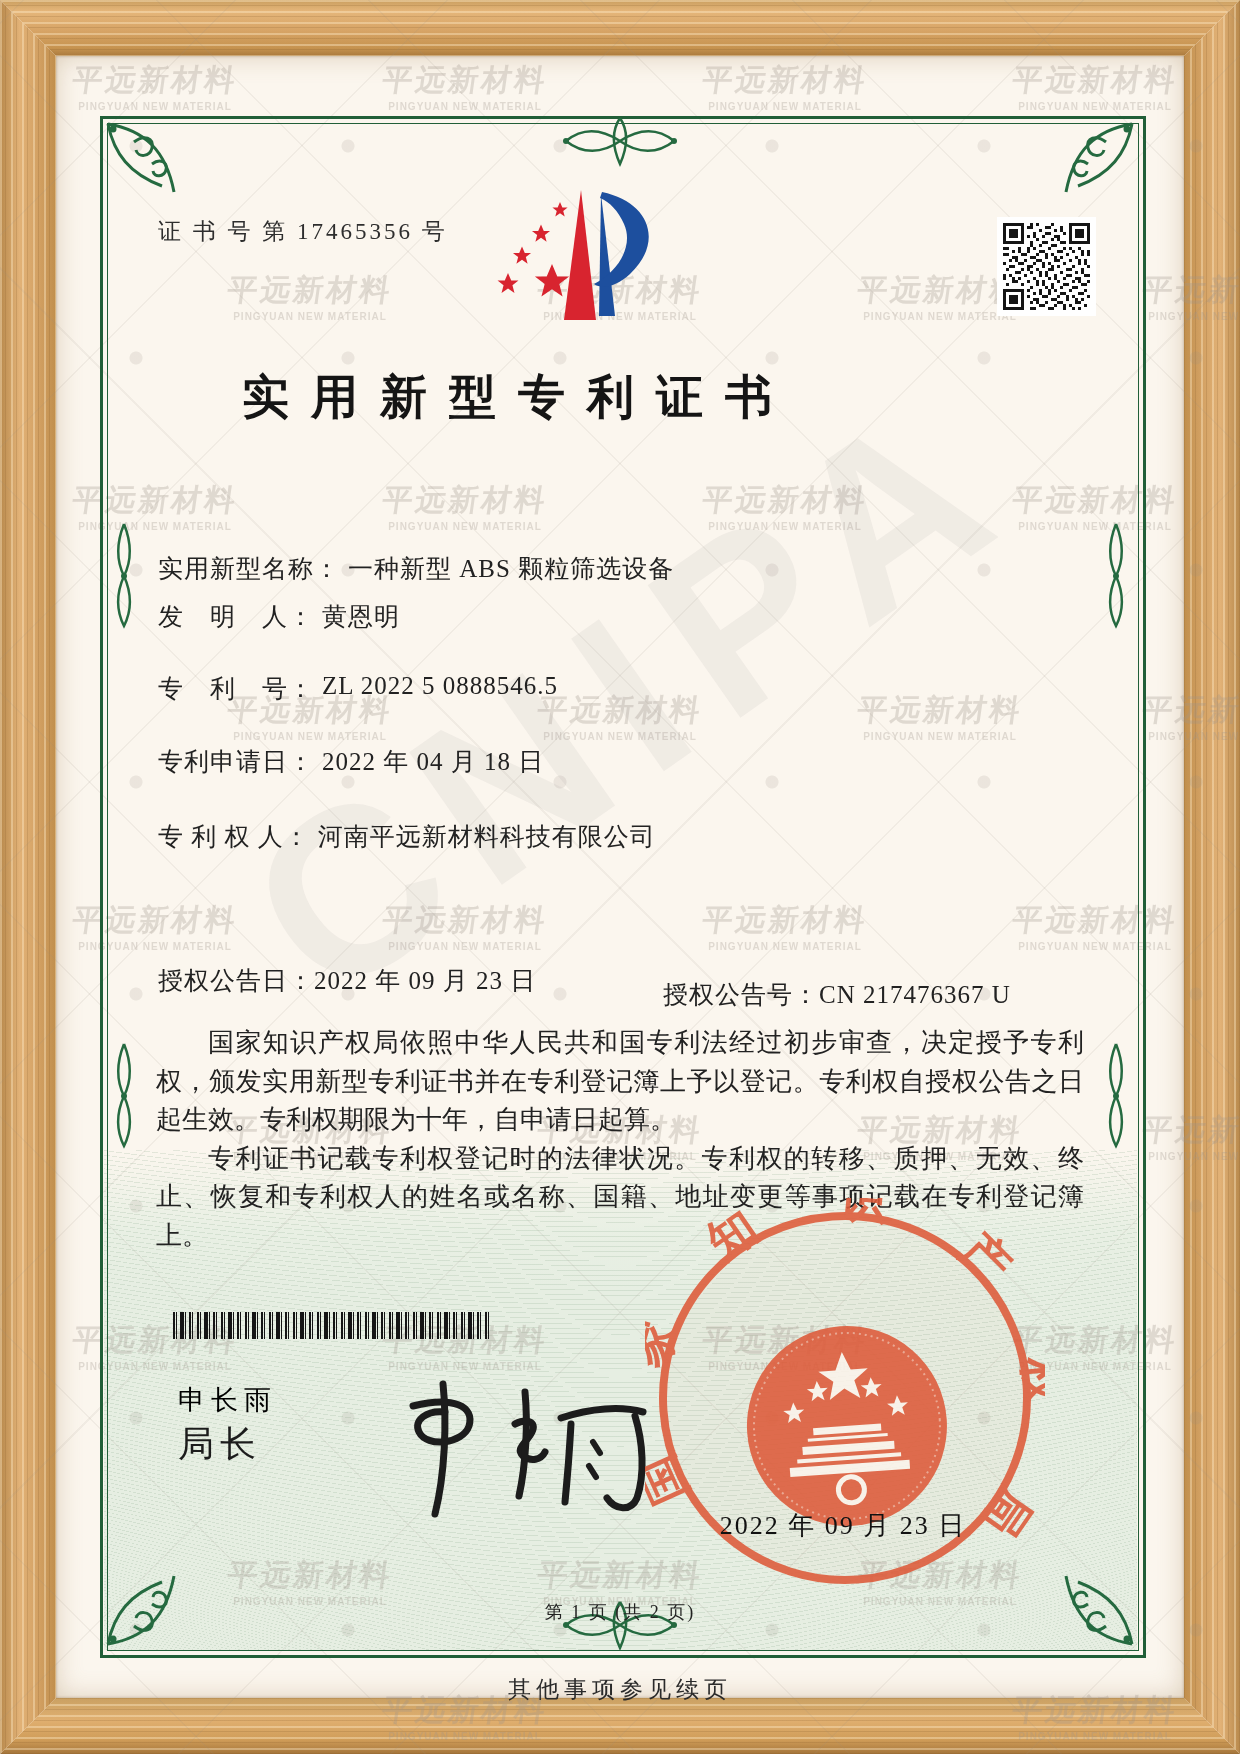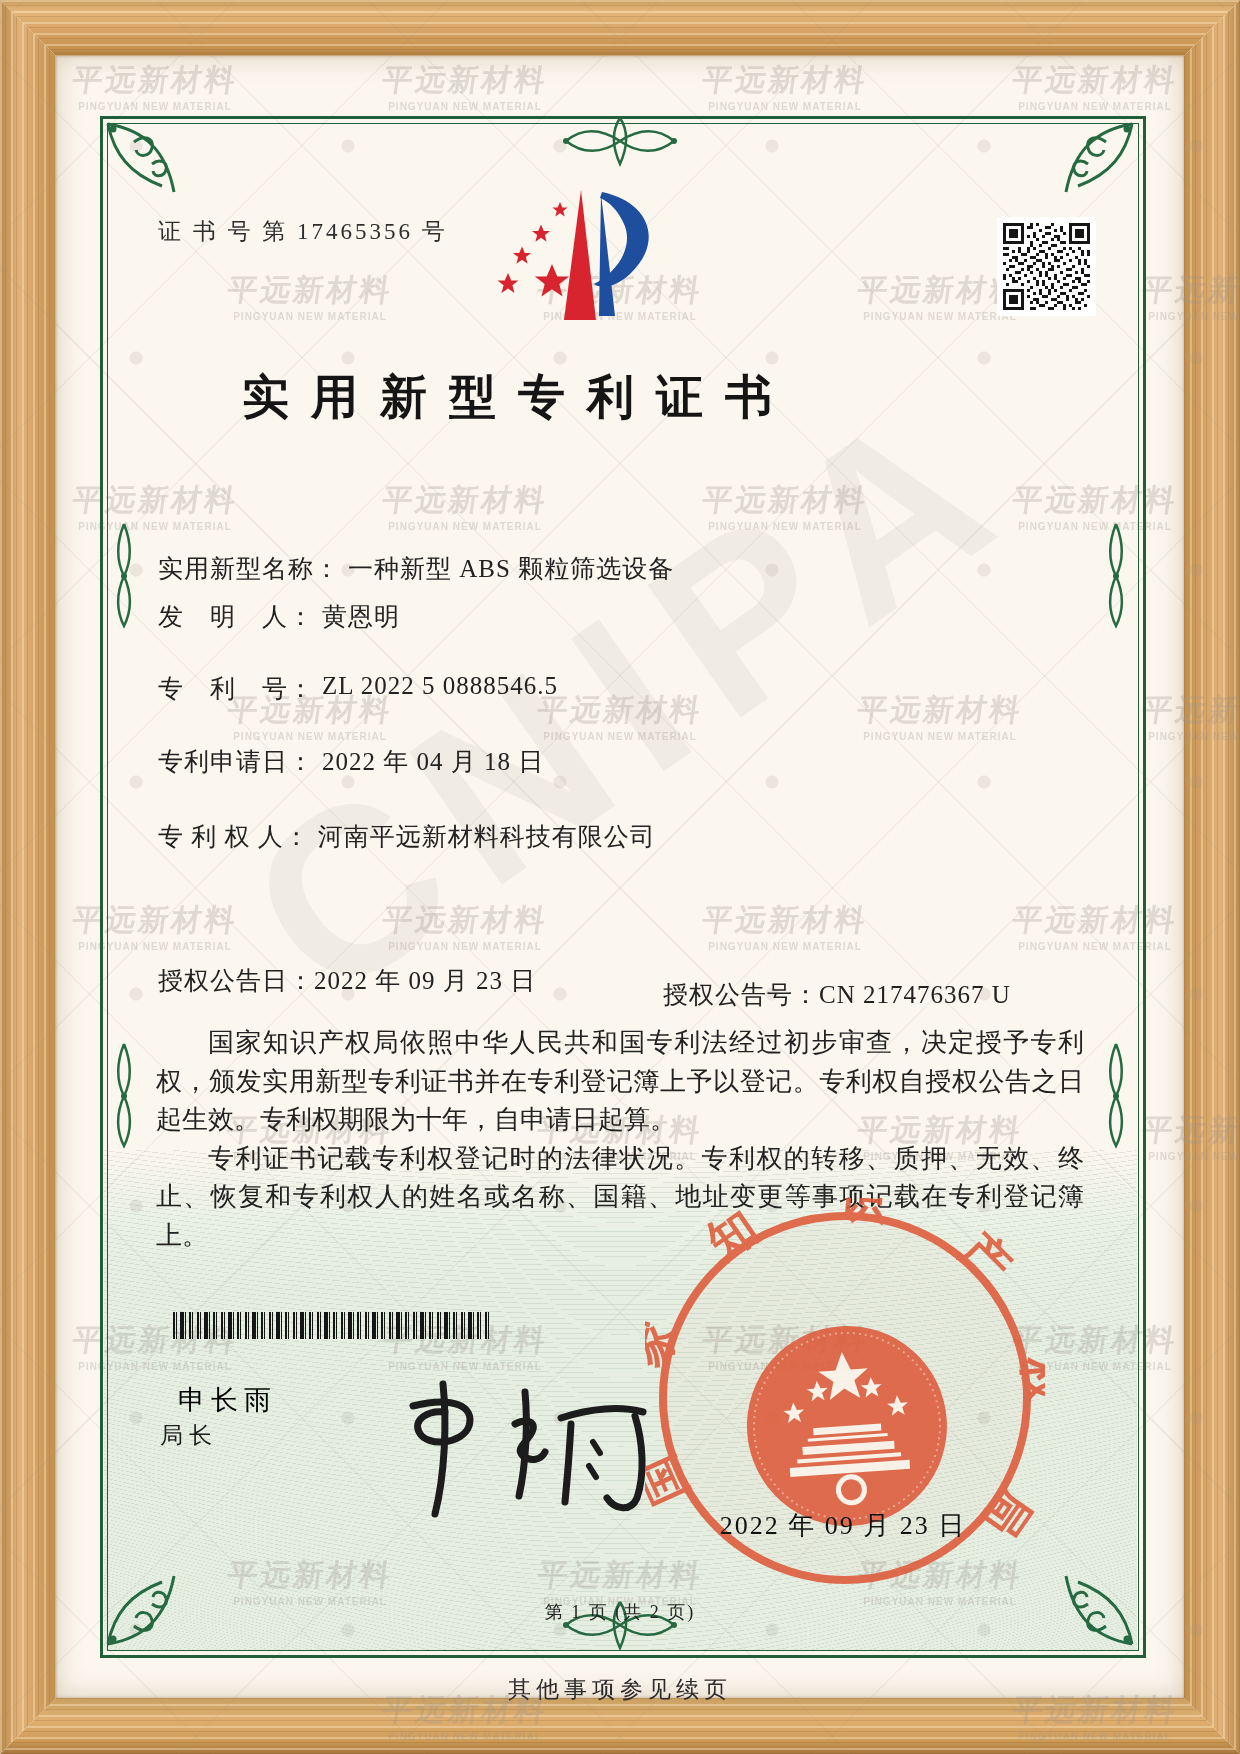--- a/index.html
+++ b/index.html
@@ -71,21 +71,21 @@
     color:#222;text-align:justify;}
   .paras p{margin:0;text-indent:2em;}
   .barcode{position:absolute;left:173px;top:1312px;width:318px;height:27px;
     background:repeating-linear-gradient(90deg,
       #151515 0 2px, rgba(0,0,0,0) 2px 3px,
       #151515 3px 4px, rgba(0,0,0,0) 4px 7px,
       #151515 7px 11px, rgba(0,0,0,0) 11px 12px,
       #151515 12px 13px, rgba(0,0,0,0) 13px 16px,
       #151515 16px 18px, rgba(0,0,0,0) 18px 19px,
       #151515 19px 20px, rgba(0,0,0,0) 20px 24px);}
-  .signer-title{position:absolute;left:160px;top:1420px;font-size:23px;letter-spacing:6px;color:#1c1c1c;}
+  .signer-title{position:absolute;left:178px;top:1420px;font-size:36px;letter-spacing:6px;color:#1c1c1c;}
   .signer-name{position:absolute;left:178px;top:1382px;font-size:27px;letter-spacing:6px;color:#000000;}
   .sig{position:absolute;left:355px;top:1372px;width:310px;height:160px;}
   .seal{position:absolute;left:645px;top:1198px;width:400px;height:400px;opacity:.88;}
   .seal-date{position:absolute;left:678px;top:1508px;width:330px;text-align:center;
     font-size:26px;letter-spacing:2px;color:#111;}
   .page-info{position:absolute;left:100px;top:1600px;width:1040px;text-align:center;
     font-size:18px;letter-spacing:2px;color:#222;}
   .footer-note{position:absolute;left:0;top:1674px;width:1240px;text-align:center;
     font-size:23px;letter-spacing:5px;color:#2a2a2a;}
 </style>

